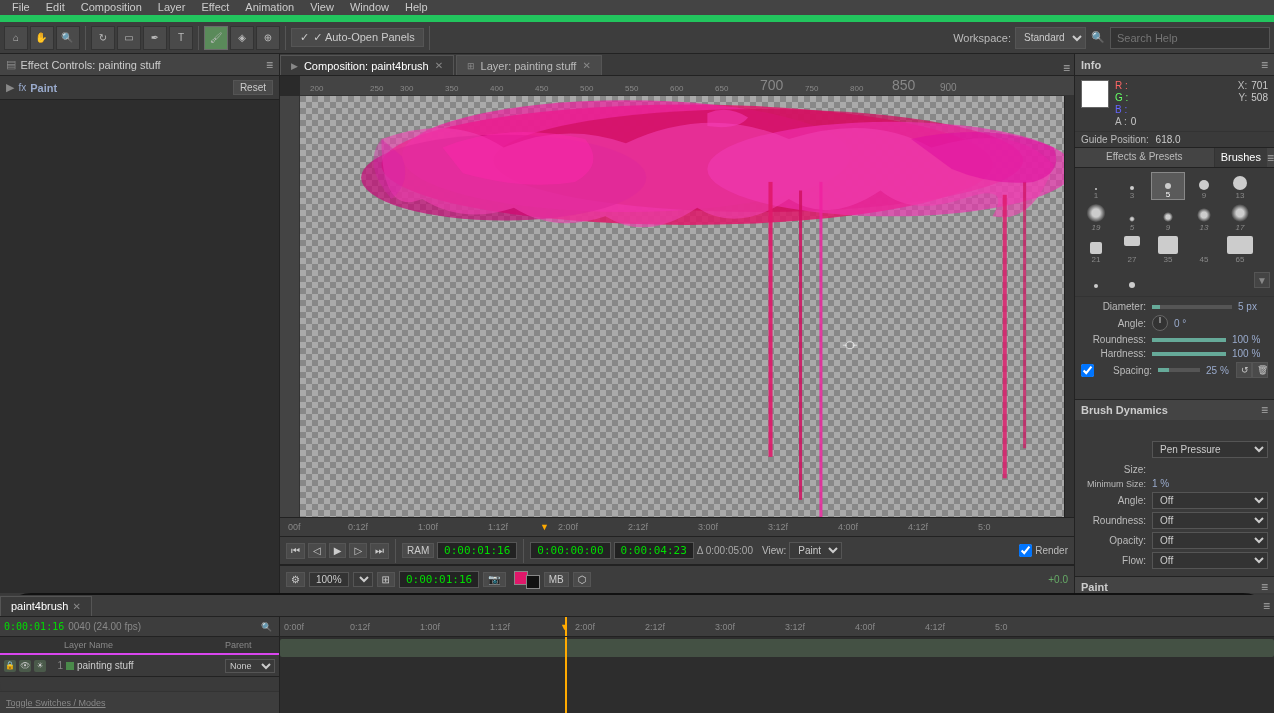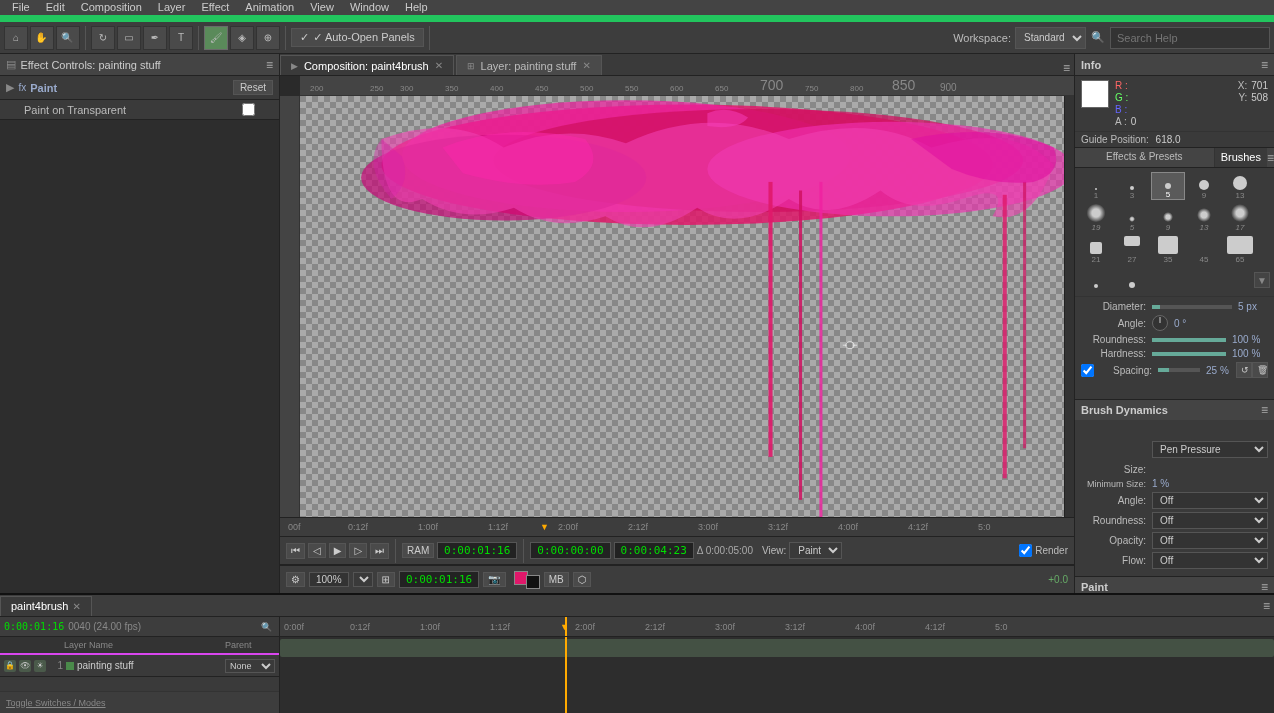--- a/index.html
+++ b/index.html
@@ -92,24 +92,20 @@
         <span style="color:#888;margin-right:4px;">▤</span>
         <span style="font-size:11px;color:#ccc;">Effect Controls: painting stuff</span>
         <button class="panel-menu-btn">≡</button>
       </div>
 
       <div style="padding:4px 6px;display:flex;align-items:center;border-bottom:1px solid #222;">
         <span style="color:#888;margin-right:4px;cursor:pointer;">▶</span>
         <span style="color:#9ac;margin-right:4px;font-size:10px;">fx</span>
         <span style="color:#9ac;font-weight:bold;">Paint</span>
         <button class="reset-btn">Reset</button>
-      </div>
-      <div style="display:flex;align-items:center;padding:3px 24px;gap:6px;color:#bbb;border-bottom:1px solid #222;">
-        <span style="font-size:11px;">Paint on Transparent</span>
-        <input type="checkbox" style="margin-left: auto;">
       </div>
       <div style="flex:1;background:#2d2d2d;"></div>
     </div>
 
     <div id="center-col" style="flex:1;display:flex;flex-direction:column;">
 
       <div style="background:#3a3a3a;height:22px;display:flex;align-items:flex-end;border-bottom:1px solid #222;">
         <div style="background:#3a3a3a;border:1px solid #555;border-bottom:none;padding:2px 10px;cursor:pointer;color:#fff;font-size:11px;display:flex;align-items:center;gap:6px;height:20px;">
           <span style="font-size:9px;color:#888;">▶</span>
           <span>Composition: paint4brush</span>
@@ -473,21 +469,21 @@
             <span style="color:#ccc;margin-right:4px;">5</span>
             <div style="width:20px;height:20px;background:#e0186a;border:1px solid #888;cursor:pointer;"></div>
           </div>
 
         </div>
       </div>
 
     </div>
   </div>
 
-  <div id="bottom-row" style="height:120px;background:#3a3a3a;border-top:2px solid #111;display:flex;flex-direction:column;">
+  <div id="bottom-row" style="height:120px;background:#3a3a3a;border-top:2px solid #111;display:flex;flex-direction:column;border-radius:31px;">
 
     <div style="background:#3d3d3d;height:22px;display:flex;align-items:center;border-bottom:1px solid #222;">
       <div style="background:#3a3a3a;border:1px solid #555;border-bottom:none;padding:2px 10px;cursor:pointer;color:#fff;font-size:11px;display:flex;align-items:center;gap:4px;height:20px;">
         <span>paint4brush</span>
         <span style="font-size:10px;color:#888;cursor:pointer;">✕</span>
       </div>
       <button class="panel-menu-btn" style="margin-left:auto;margin-right:4px;">≡</button>
     </div>
 
     <div style="display:flex;flex:1;overflow:hidden;">

